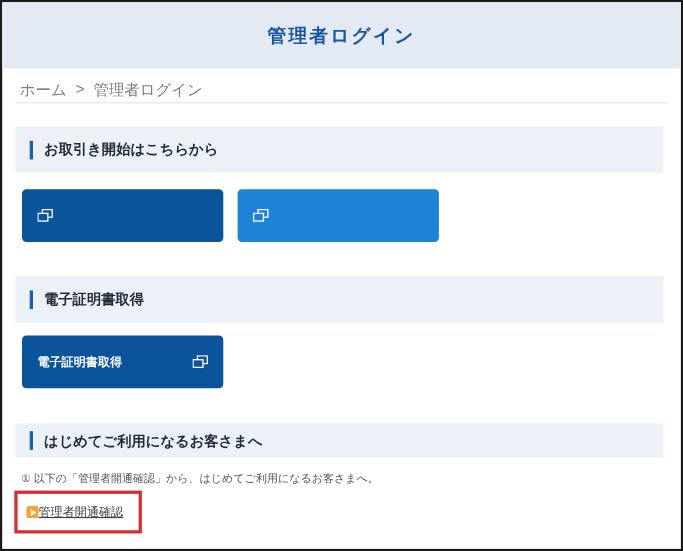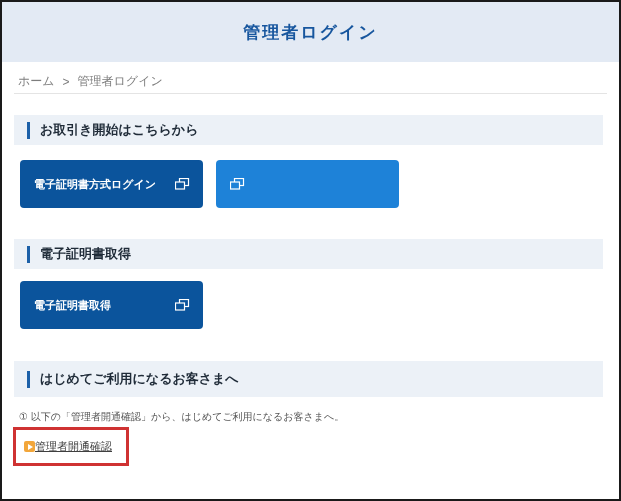--- a/index.html
+++ b/index.html
@@ -18,41 +18,42 @@
     background: #e3eaf4;
     display: flex; align-items: center; justify-content: center;
   }
   .page-title {
     font-size: 17px; font-weight: bold; color: #17569e; letter-spacing: 2px;
   }
 
   
   .breadcrumb {
     margin: 14px 0 0 16px;
-    font-size: 12px; color: #7d7d7d;
+    font-size: 14px; color: #7d7d7d;
     display: flex; align-items: center; gap: 8px;
     height: 11px;
+    font-family: Liberation Mono, monospace;
   }
   .breadcrumb .crumb-home { cursor: pointer; }
   .divider {
     border: none; border-top: 1px solid #e4e4e4;
     margin: 6px 12px 0 12px; height: 0;
   }
 
   
   .section-band {
     margin: 0 16px 0 12px;
-    height: 30px;
+    height: 42px;
     background: #ecf1f7;
     display: flex; align-items: center;
     padding-left: 13px;
   }
   .section-band.mt1 { margin-top: 21px; }
   .section-band.mt2 { margin-top: 31px; }
-  .section-band.mt3 { margin-top: 32px; height: 36px; }
+  .section-band.mt3 { margin-top: 32px; height: 31px; }
   .section-accent-bar {
     width: 3px; height: 17px; background: #1c60a8; margin-right: 10px; flex: none;
   }
   .section-heading {
     font-size: 13px; font-weight: bold; color: #1f2b38;
   }
 
   
   .button-row { margin: 15px 0 0 18px; display: flex; gap: 13px; }
   .button-row.single { margin-top: 12px; }
@@ -117,21 +118,20 @@
 
 <hr class="divider">
 
 <div class="section-band mt1">
   <span class="section-accent-bar"></span>
   <span class="section-heading">お取引き開始はこちらから</span>
 </div>
 
 <div class="button-row">
   <button class="app-btn btn-dark">
-    <span>電子証明書方式ログイン</span>
     <svg width="15" height="12" viewBox="0 0 15 12">
       <rect x="4.5" y="0.5" width="9" height="7" fill="none" stroke="#ffffff" stroke-width="1.2"></rect>
       <rect class="win-front" x="0.5" y="4" width="9" height="7" stroke="#ffffff" stroke-width="1.2"></rect>
     </svg>
   </button>
   <button class="app-btn btn-bright">
     <svg width="15" height="12" viewBox="0 0 15 12">
       <rect x="4.5" y="0.5" width="9" height="7" fill="none" stroke="#ffffff" stroke-width="1.2"></rect>
       <rect class="win-front" x="0.5" y="4" width="9" height="7" stroke="#ffffff" stroke-width="1.2"></rect>
     </svg>

